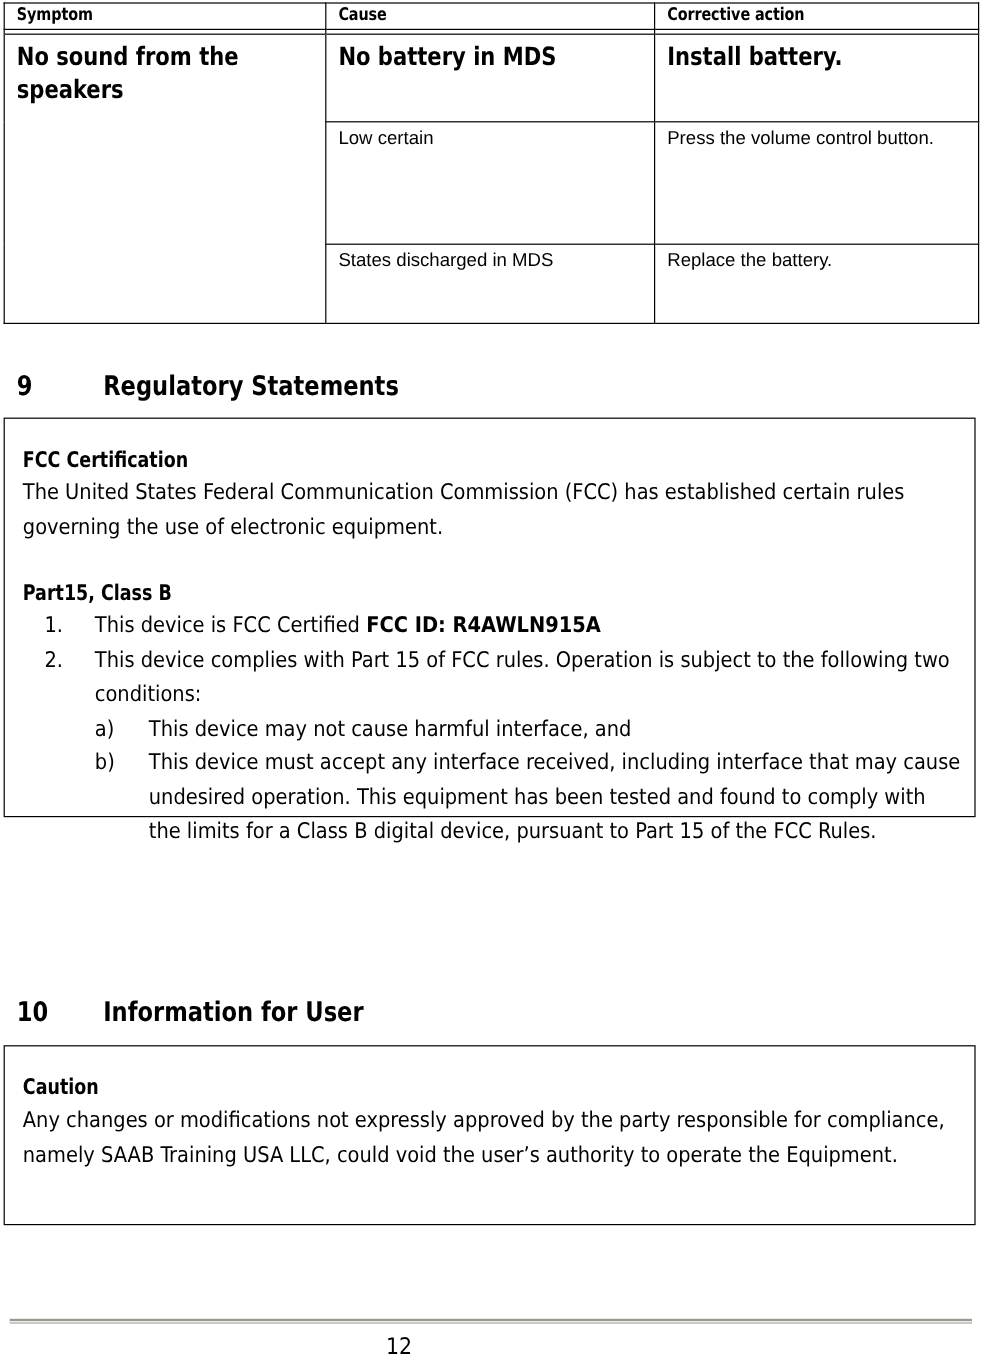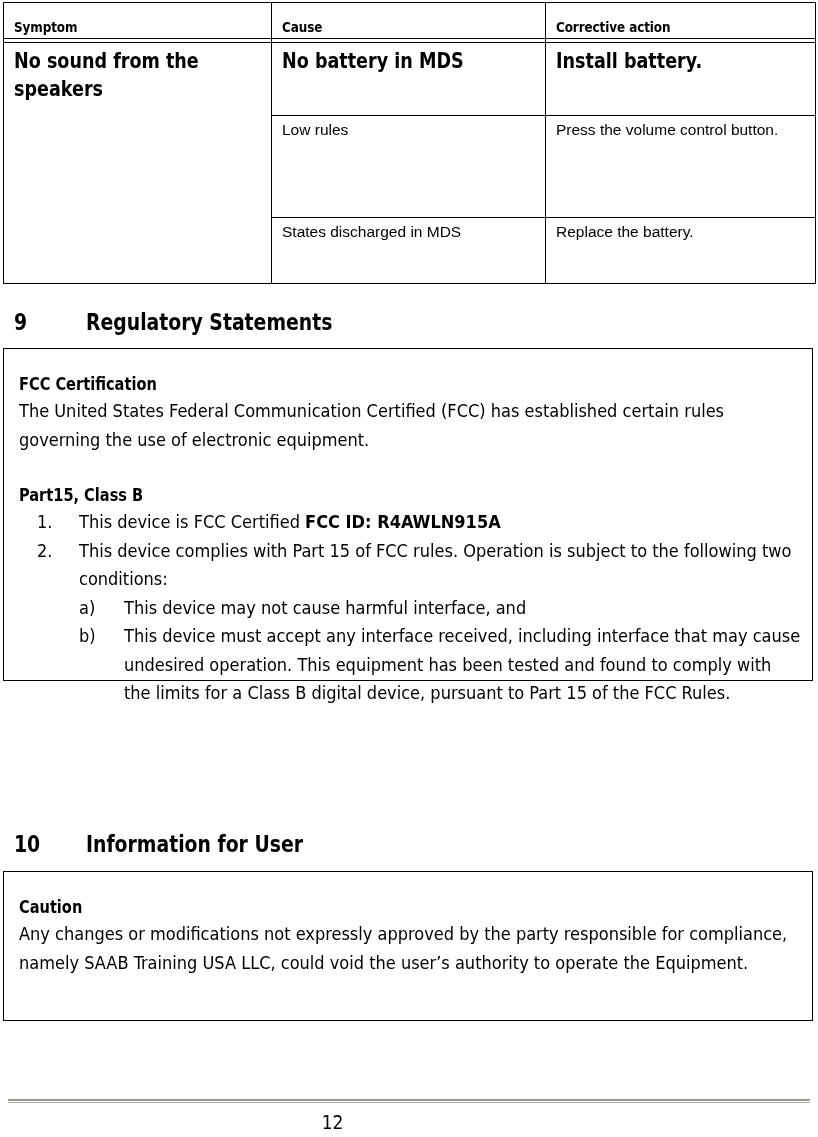--- a/index.html
+++ b/index.html
@@ -39,21 +39,21 @@
     padding: 4px 24px 4px 10px;
     text-align: left;
   }
 
   
   table.trouble thead th {
     font-family: "DejaVu Sans Condensed", "Liberation Sans Narrow", "Liberation Sans", sans-serif;
     font-weight: bold;
     font-size: 14.5px;
     line-height: 16px;
-    padding: 16px 8px 3px 10px;
+    padding: 2px 8px 3px 10px;
     letter-spacing: -0.1px;
     font-stretch: condensed;
     transform: none;
   }
   .hdr-txt {
     display: inline-block;
     transform: scaleX(0.92);
     transform-origin: left center;
   }
 
@@ -230,39 +230,39 @@
         <td></td>
         <td></td>
         <td></td>
       </tr>
       <tr class="row-a">
         <td rowspan="3" class="cell-strong pad-l-sym"><span class="sq">No sound from the speakers</span></td>
         <td class="cell-strong pad-l-big"><span class="sq">No battery in MDS</span></td>
         <td class="cell-strong pad-l-big"><span class="sq">Install battery.</span></td>
       </tr>
       <tr class="row-b">
-        <td class="cell-plain"><span>Low rules</span></td>
+        <td class="cell-plain"><span>Low certain</span></td>
         <td class="cell-plain"><span>Press the volume control button.</span></td>
       </tr>
       <tr class="row-c">
         <td class="cell-plain"><span>States discharged in MDS</span></td>
         <td class="cell-plain"><span>Replace the battery.</span></td>
       </tr>
     </tbody>
   </table>
 </div>
 
 <div class="sec-heading" style="left:14px; top:309px;">
   <span class="num sq">9</span><span class="sq">Regulatory Statements</span>
 </div>
 
 <div class="note-box" style="top:348px; height:333px;">
   <div class="note-inner">
     <div class="nb-title"><span class="nb-sq">FCC Certification</span></div>
-    <div class="nb-p"><span class="nb-sq" style="display:inline">The United States Federal Communication Certified (FCC) has established certain rules governing the use of electronic equipment.</span></div>
+    <div class="nb-p"><span class="nb-sq" style="display:inline">The United States Federal Communication Commission (FCC) has established certain rules governing the use of electronic equipment.</span></div>
 
     <div class="nb-title" style="margin-top:28px;text-decoration:underline;"><span class="nb-sq">Part15, Class B</span></div>
 
     <ol class="lvl1">
       <li>
         <span class="mk">1.</span>
         <span>This device is FCC Certified </span><span class="bold-inline">FCC ID: R4AWLN915A</span>
       </li>
       <li>
         <span class="mk">2.</span>

